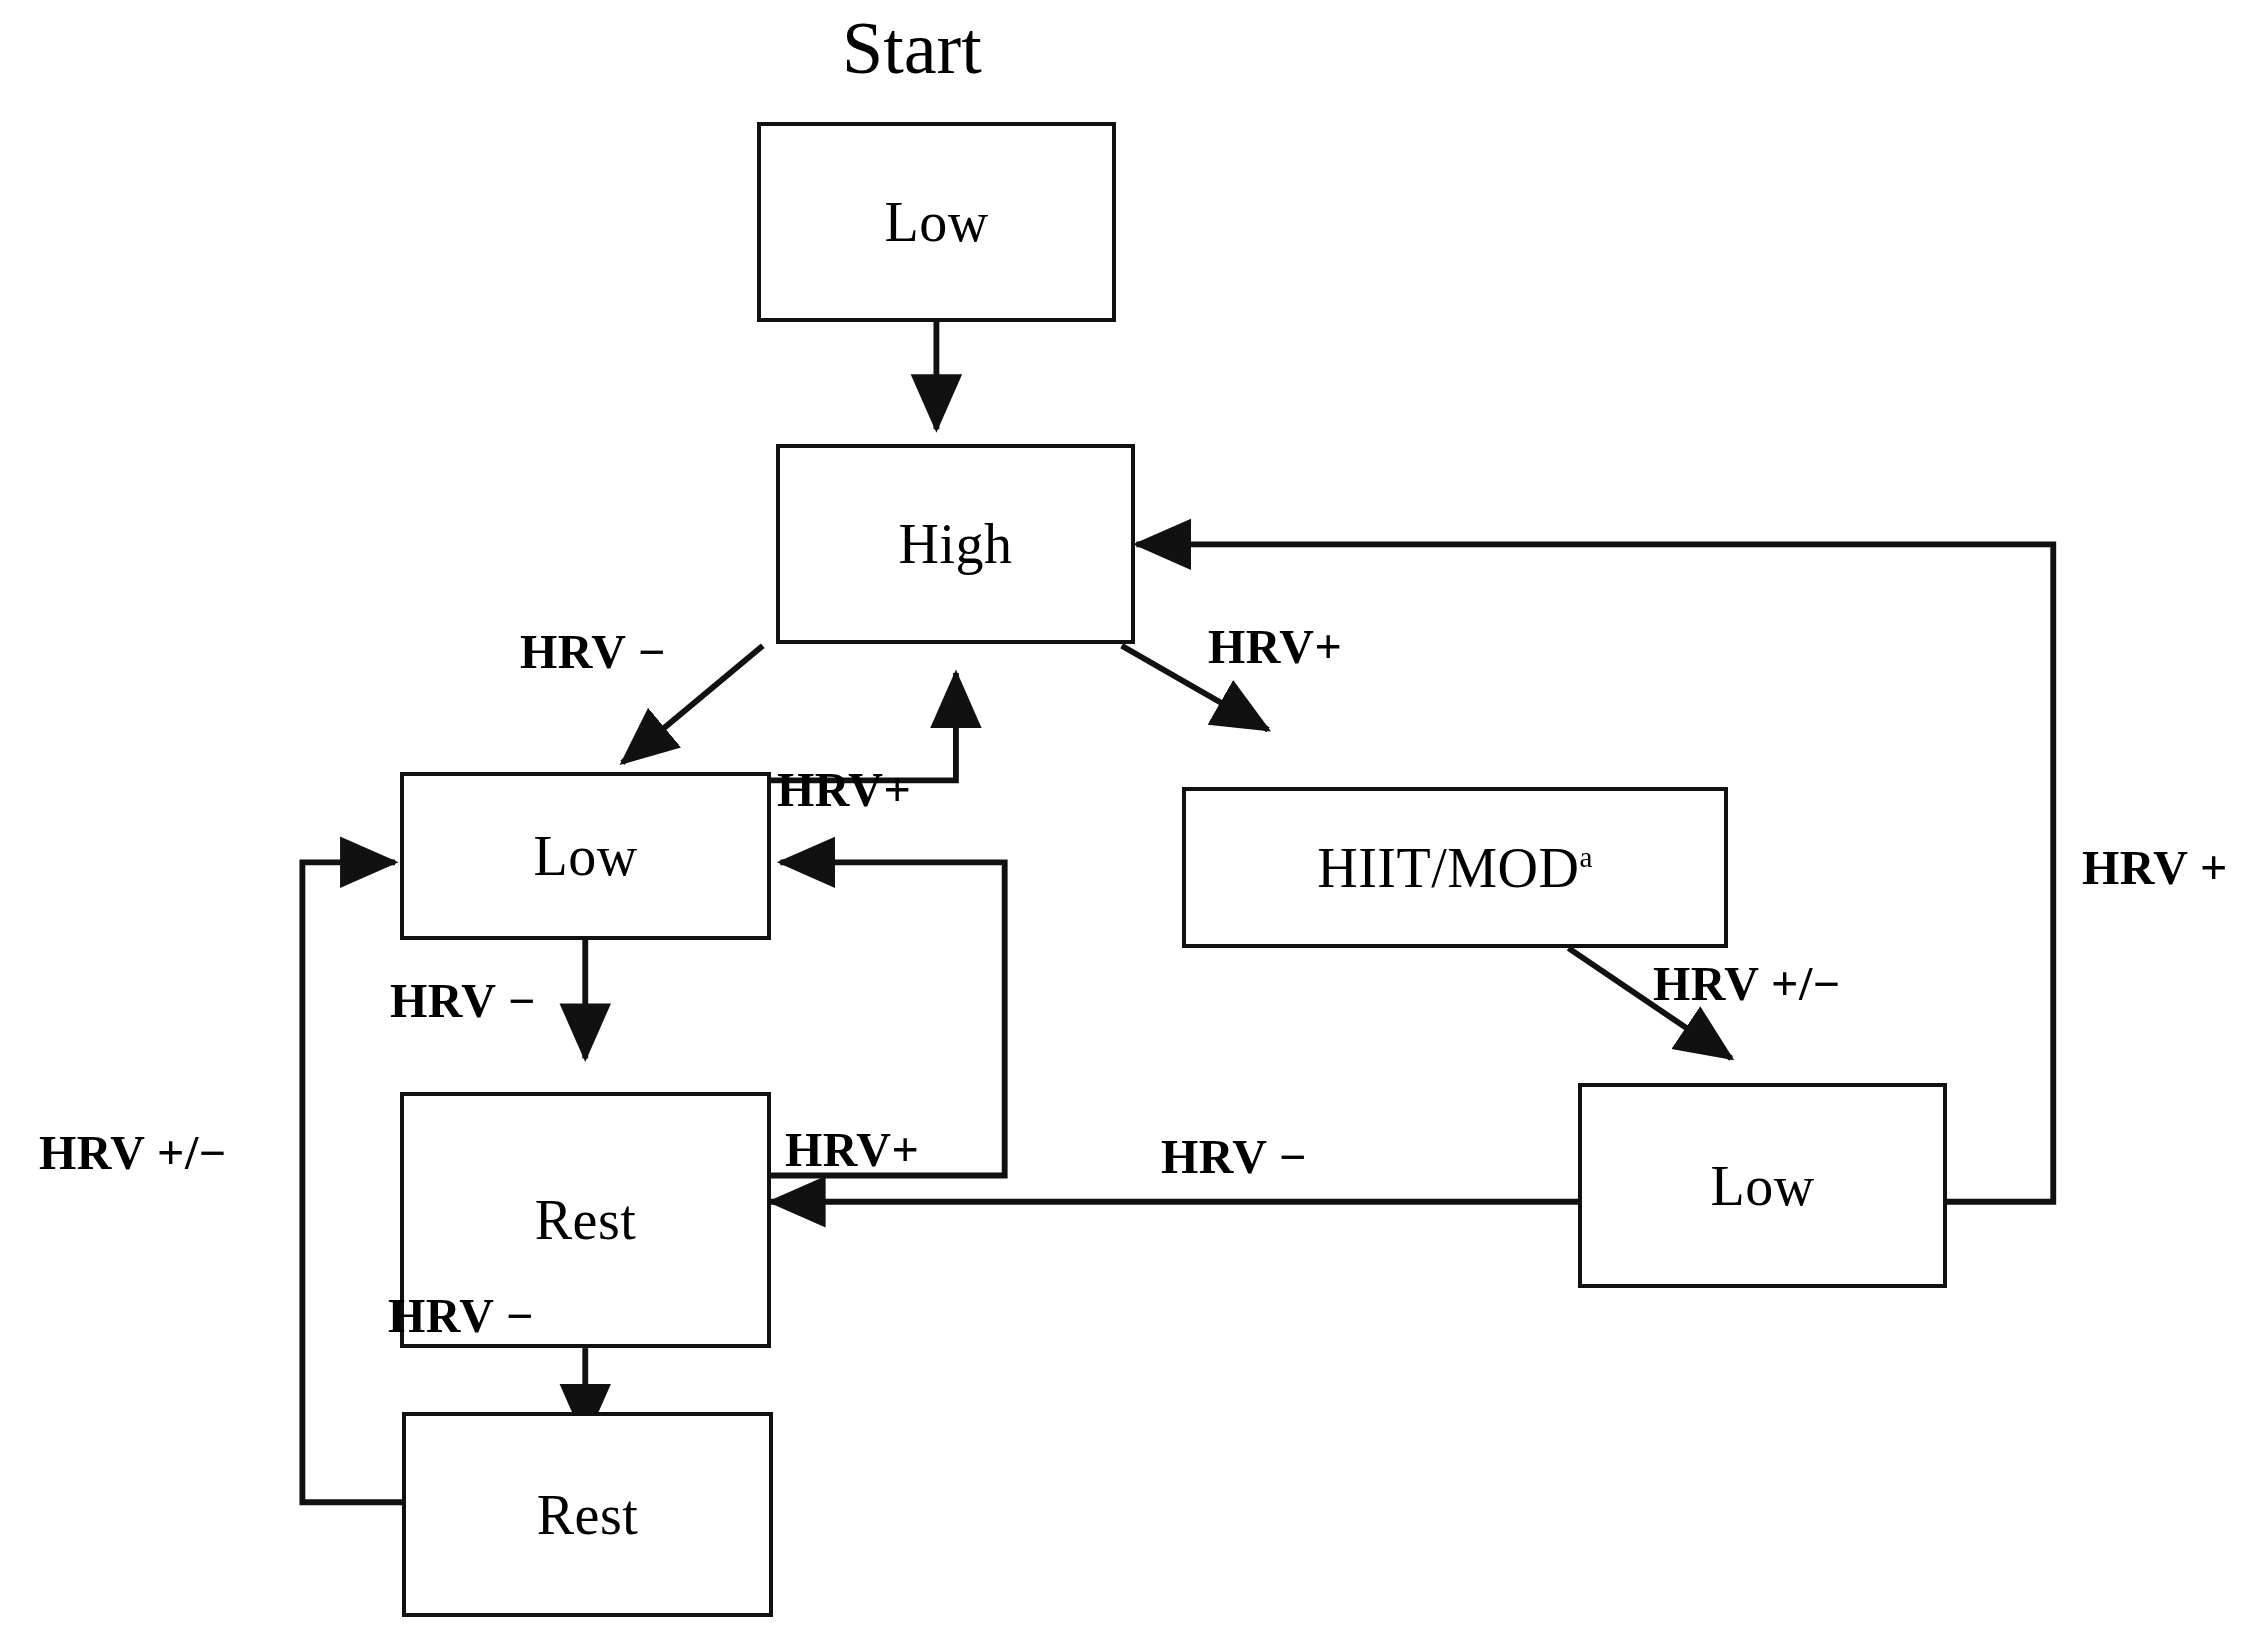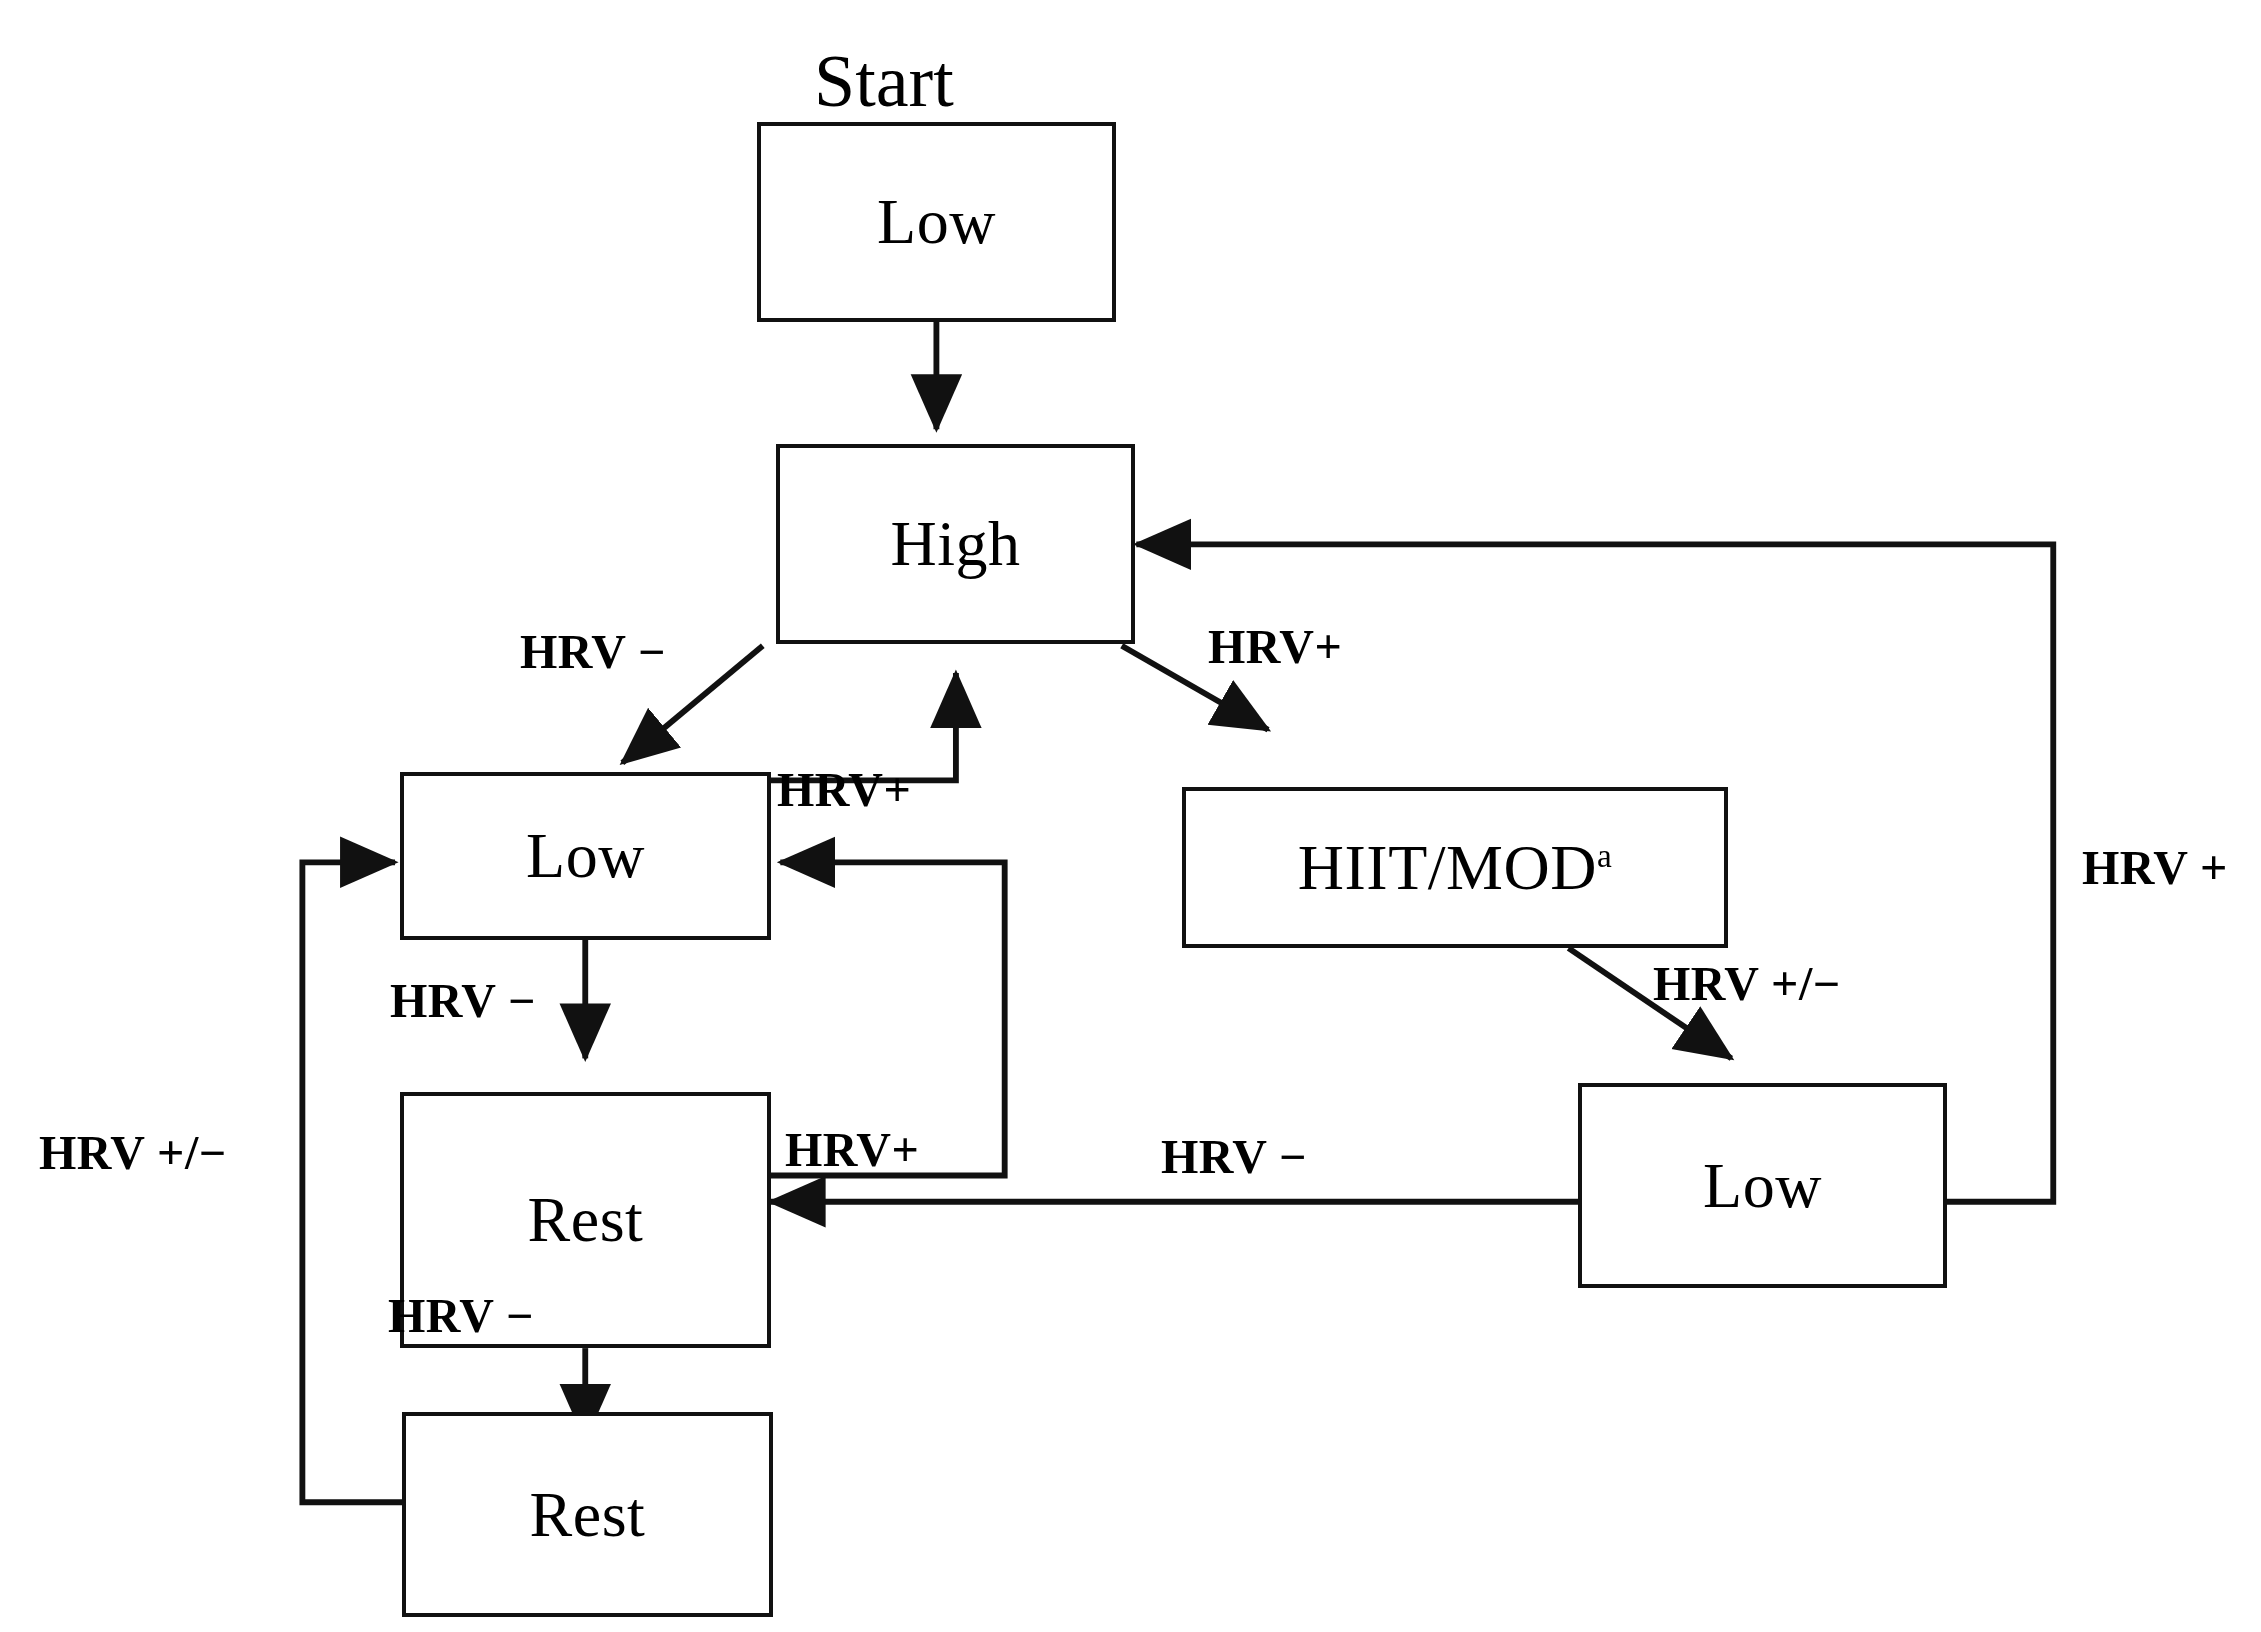--- a/index.html
+++ b/index.html
@@ -27,21 +27,21 @@
   }
   .node-box {
     position: absolute;
     box-sizing: border-box;
     border: 4.9px solid #111111;
     background: #ffffff;
     display: flex;
     align-items: center;
     justify-content: center;
     font-family: "Liberation Serif", "DejaVu Serif", serif;
-    font-size: 64px;
+    font-size: 56px;
     color: #000000;
     line-height: 1;
     letter-spacing: 0.5px;
   }
   .node-label-text {
     display: inline-block;
     white-space: nowrap;
   }
   .node-label-text sup {
     font-size: 0.52em;
@@ -92,21 +92,21 @@
 
     <path d="M 600,962 L 600,1085" stroke="#111111" stroke-width="6" fill="none" marker-end="url(#arrowhead)"></path>
 
     <path d="M 790,1205 L 1030,1205 L 1030,884 L 800,884" stroke="#111111" stroke-width="6" fill="none" marker-end="url(#arrowhead)"></path>
 
     <path d="M 600,1382 L 600,1475" stroke="#111111" stroke-width="6" fill="none" marker-end="url(#arrowhead)"></path>
 
     <path d="M 420,1540 L 310,1540 L 310,884 L 405,884" stroke="#111111" stroke-width="6" fill="none" marker-end="url(#arrowhead)"></path>
   </svg>
 
-  <div class="free-label start-label" style="left:814px; top:10.7px;margin-top:33px;">Start</div>
+  <div class="free-label start-label" style="left:842px; top:10.7px;">Start</div>
 
   <div class="node-box" style="left:757px; top:122px; width:359px; height:200px;">
     <span class="node-label-text">Low</span>
   </div>
 
   <div class="node-box" style="left:776px; top:444px; width:359px; height:200px;">
     <span class="node-label-text">High</span>
   </div>
 
   <div class="node-box" style="left:400px; top:772px; width:371px; height:168px;">

